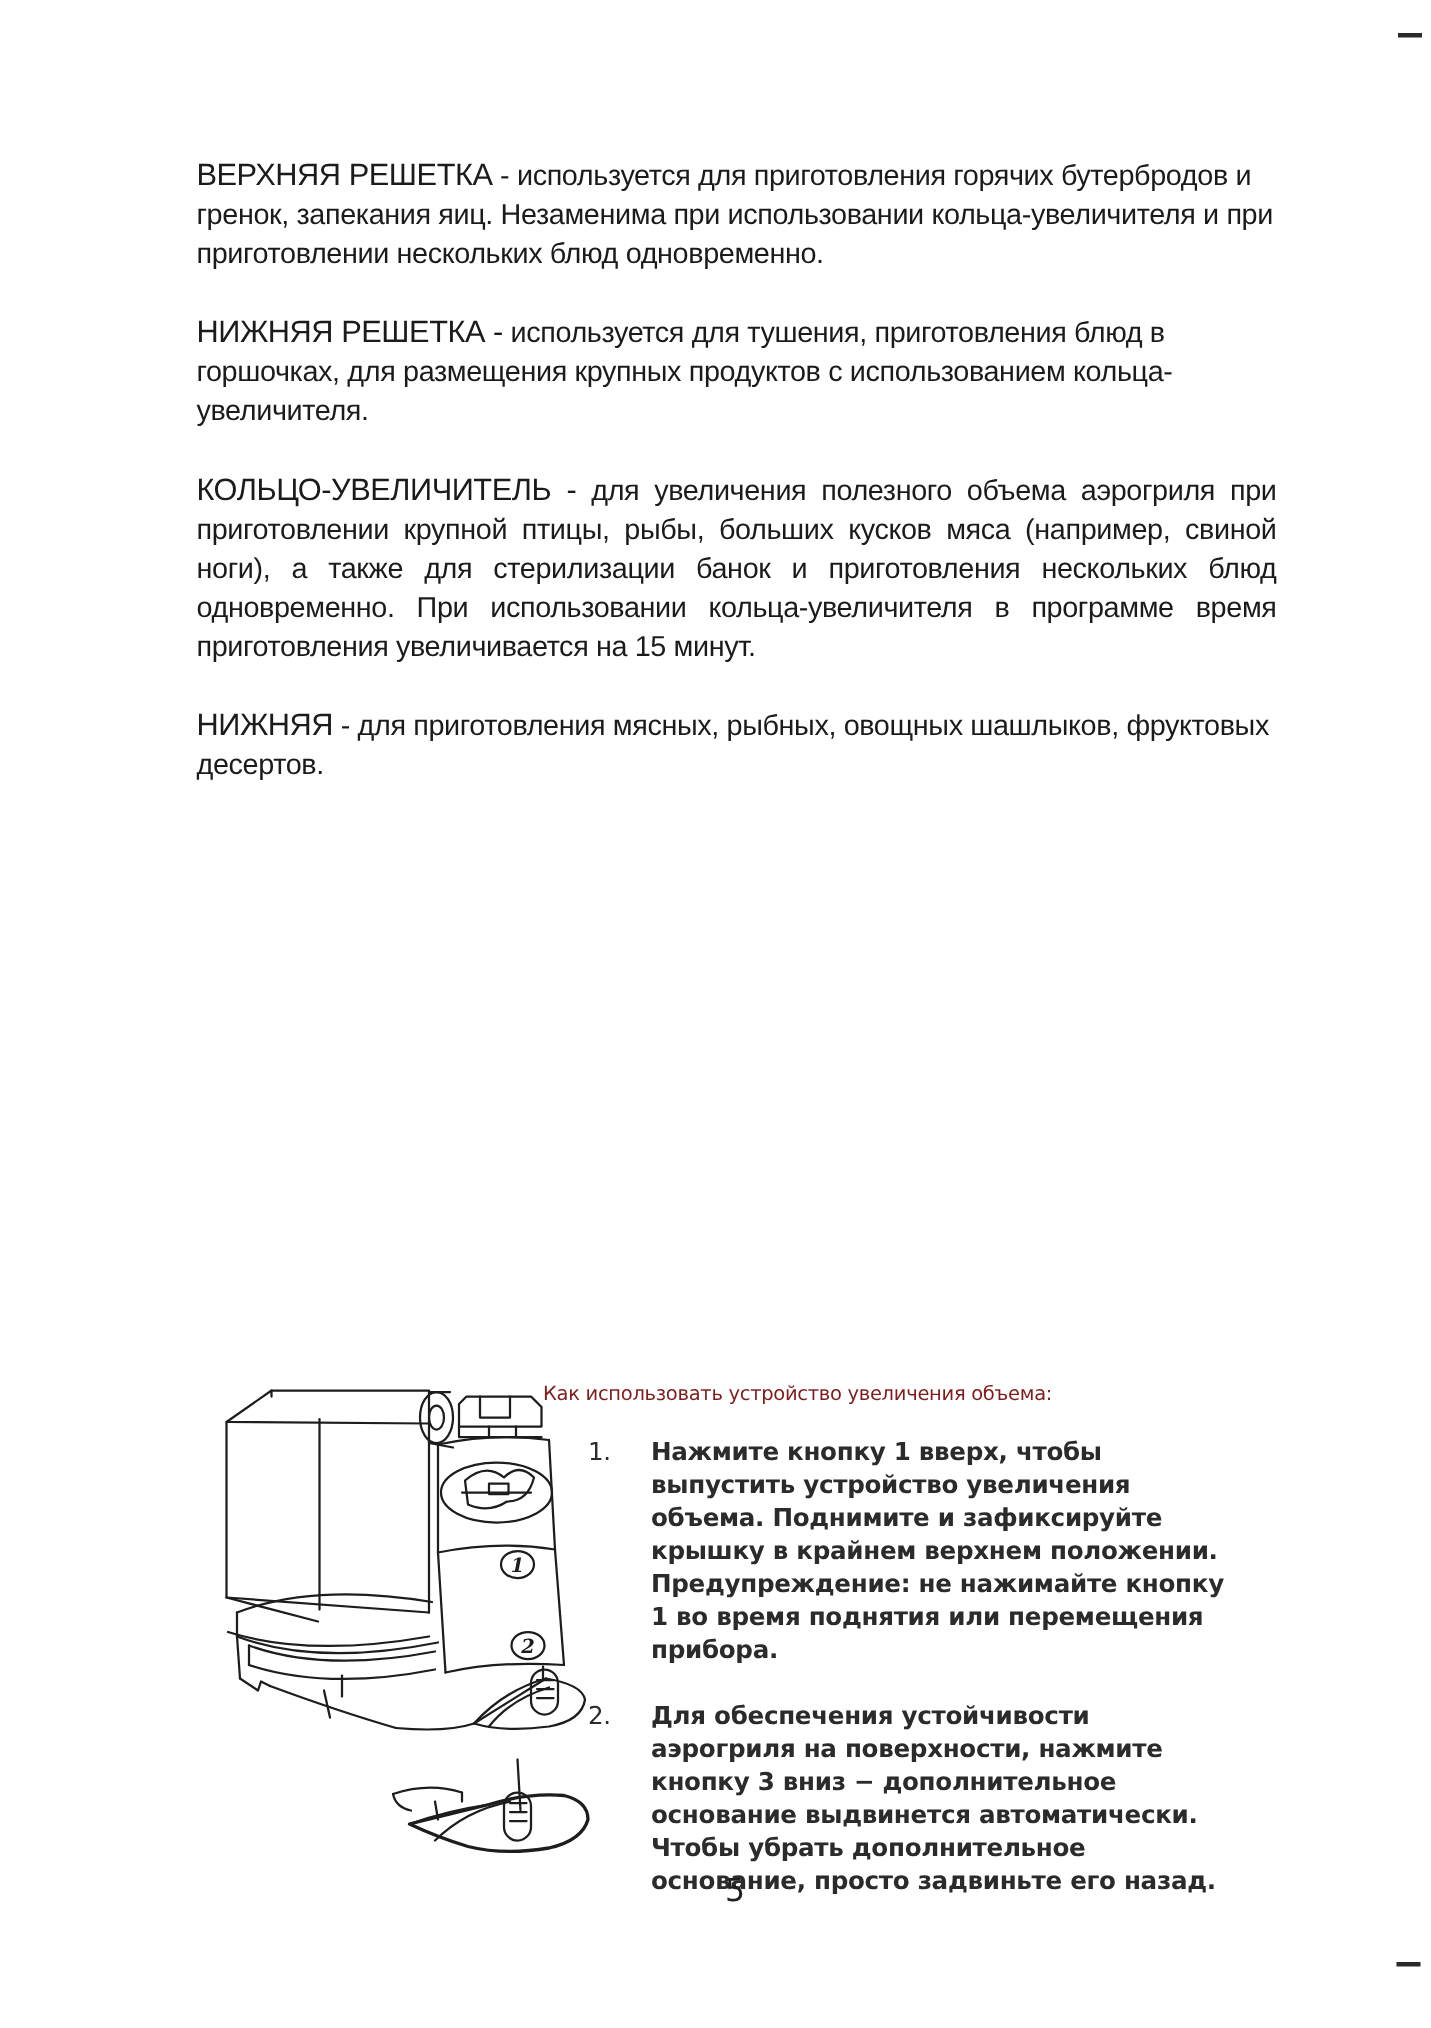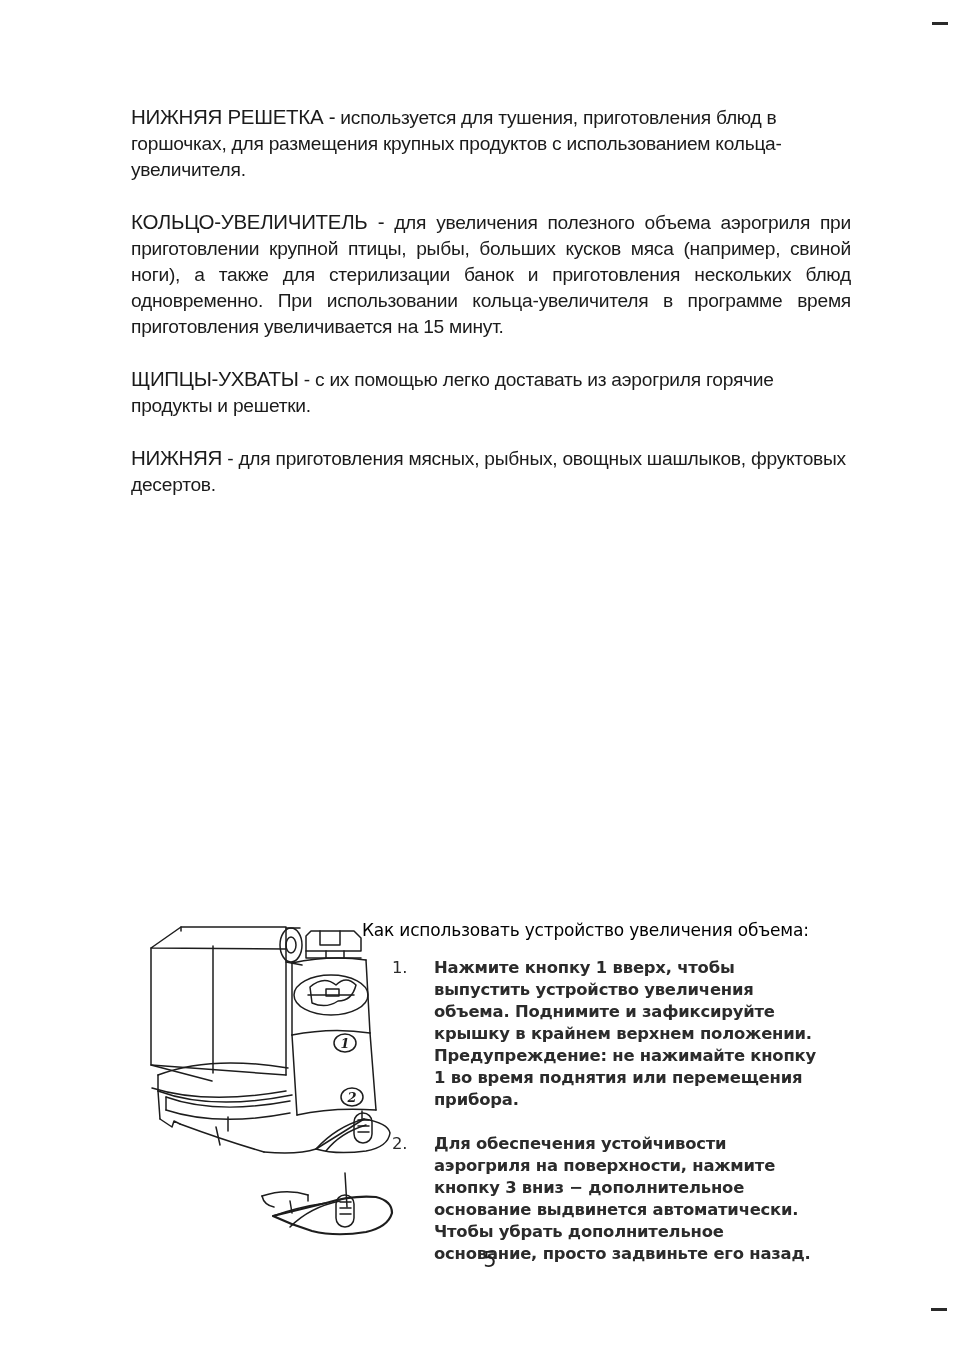--- a/index.html
+++ b/index.html
@@ -58,23 +58,23 @@
     text-align-last: left;
   }
 
   
   .lower-head {
     position: absolute;
     left: 362px;
     top: 919px;
     width: 470px;
     font-family: "DejaVu Sans", sans-serif;
-    font-size: 17px;
+    font-size: 13px;
     line-height: 22px;
-    color: #000000;
+    color: #7f1d1d;
     letter-spacing: -0.2px;
   }
   .steps {
     position: absolute;
     left: 392px;
     top: 957px;
     width: 430px;
   }
   .step {
     position: relative;
@@ -125,29 +125,29 @@
 </head>
 <body>
 
 <div class="page">
 
   <div class="tick tick-tr"></div>
   <div class="tick tick-br"></div>
 
   <div class="upper">
 
+    <p class="para"><span class="lead">ВЕРХНЯЯ РЕШЕТКА</span><span> - используется для приготовления горячих бутербродов и гренок, запекания яиц. Незаменима при использовании кольца-увеличителя и при приготовлении нескольких блюд одновременно.</span></p>
 
 
     <p class="para"><span class="lead">НИЖНЯЯ РЕШЕТКА -</span><span> используется для тушения, приготовления блюд в горшочках, для размещения крупных продуктов с использованием кольца-увеличителя.</span></p>
 
 
     <p class="para justify"><span class="lead">КОЛЬЦО-УВЕЛИЧИТЕЛЬ -</span><span> для увеличения полезного объема аэрогриля при приготовлении крупной птицы, рыбы, больших кусков мяса (например, свиной ноги), а также для стерилизации банок и приготовления нескольких блюд одновременно. При использовании кольца-увеличителя в программе время приготовления увеличивается на  15 минут.</span></p>
 
 
-    <p class="para"><span class="lead">ЩИПЦЫ-УХВАТЫ</span><span> -  с их помощью легко доставать из аэрогриля горячие продукты и решетки.</span></p>
 
     <p class="para"><span class="lead">НИЖНЯЯ</span><span> - для приготовления мясных, рыбных, овощных шашлыков, фруктовых десертов.</span></p>
 
   </div>
 
   <div class="figure">
     <svg viewBox="0 0 256 360" xmlns="http://www.w3.org/2000/svg" fill="none" stroke="#1d1d1d" stroke-width="1.5" stroke-linecap="round" stroke-linejoin="round">
 
       <path d="M11 43 L41 22 L146 22 L146 44 Z"></path>
 

